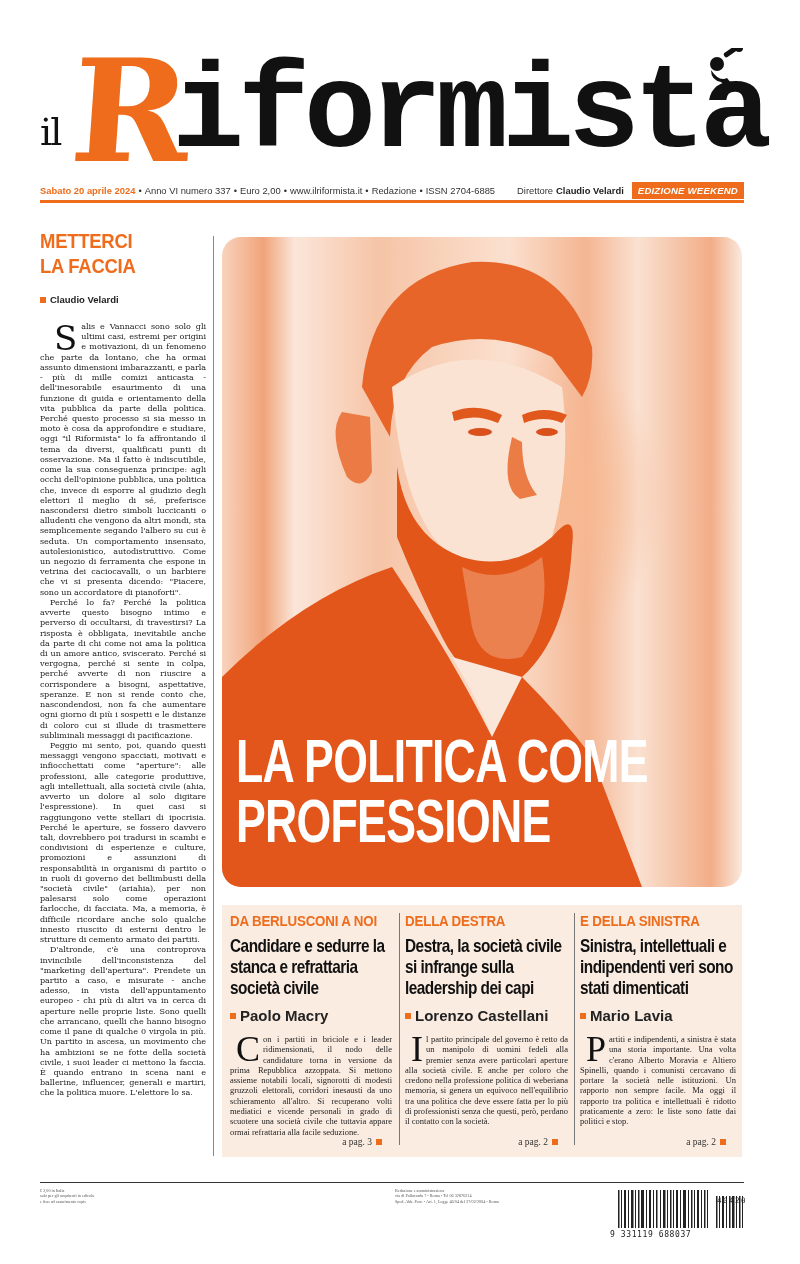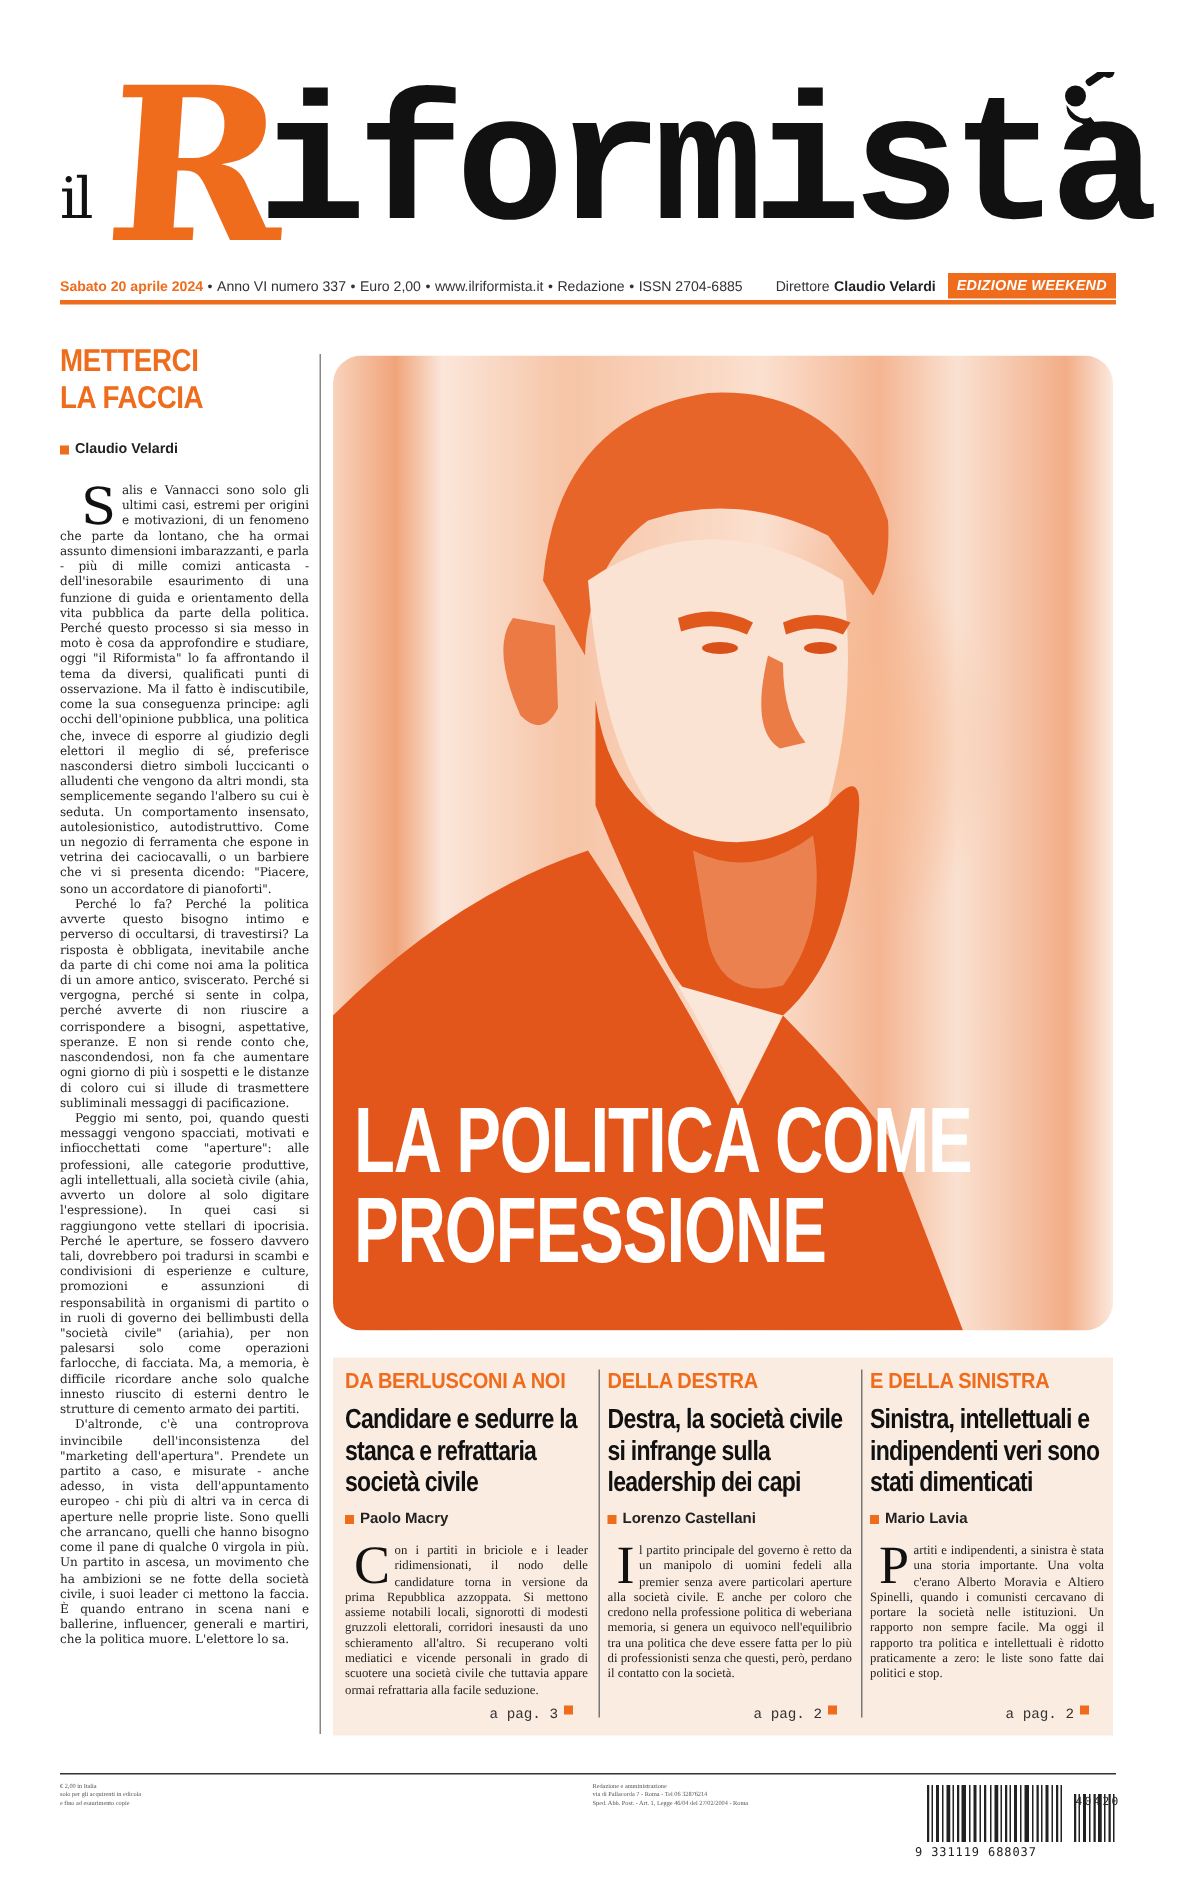--- a/index.html
+++ b/index.html
@@ -40,24 +40,24 @@
     border-radius: 19px;
   }
   .photo svg { position: absolute; left: 0; top: 0; }
   .headline { position: absolute; left: 14px; top: 494px; font-family: "Liberation Sans", sans-serif; font-weight: bold; font-size: 62px; line-height: 60px; color: #ffffff; letter-spacing: -1px; transform: scaleX(0.72); transform-origin: left top; white-space: nowrap; }
 
   
   .boxes { position: absolute; left: 222px; top: 905px; width: 520px; height: 252px; background: #fbece2; }
   .box { position: absolute; top: 0; height: 186px; padding-top: 8px; }
   .box .kicker { font-family: "Liberation Sans", sans-serif; font-weight: bold; font-size: 14.5px; color: #ee6c1b; letter-spacing: -0.2px; transform: scaleX(0.92); transform-origin: left; white-space: nowrap; }
   .box .title { margin-top: 6px; font-family: "Liberation Sans", sans-serif; font-weight: bold; font-size: 18.5px; line-height: 21px; color: #111; letter-spacing: -0.6px; transform: scaleX(0.83); transform-origin: left top; width: 190px; }
-  .box .byline { margin-top: 9px; font-size: 10px; }
+  .box .byline { margin-top: 9px; font-size: 15px; }
   .box .text { margin-top: 10px; font-family: "Liberation Serif", serif; font-size: 8.5px; line-height: 10.3px; text-align: justify; color: #222; }
   .box .dropcap { font-family: "Liberation Serif", serif; font-size: 36px; line-height: 29px; margin: 1px 3px 0 6px; }
-  .box .pageref { position: absolute; right: 10px; top: 232px; font-family: Liberation Mono, monospace; font-size: 9.5px; color: #333; display: flex; }
+  .box .pageref { position: absolute; right: 10px; top: 232px; font-family: Liberation Serif, serif; font-size: 9.5px; color: #333; display: flex; align-items: center; }
   .box .pageref .bullet-sq { margin: 0 0 0 4px; }
   .box-divider { position: absolute; top: 8px; width: 1px; height: 232px; background: #777; }
 
   
   .footer-rule { position: absolute; left: 40px; top: 1182px; width: 704px; height: 1px; background: #333; }
   .foot-left, .foot-mid { position: absolute; top: 1188px; font-family: "Liberation Serif", serif; font-size: 4.2px; line-height: 5.4px; color: #555; }
   .foot-left { left: 40px; }
   .foot-mid { left: 395px; }
   .barcode { position: absolute; left: 610px; top: 1184px; width: 140px; height: 62px; }
   .barcode .issue { position: absolute; left: 107px; top: 12px; font-family: "DejaVu Sans Mono", monospace; font-size: 7.5px; letter-spacing: 1.5px; color: #222; }

